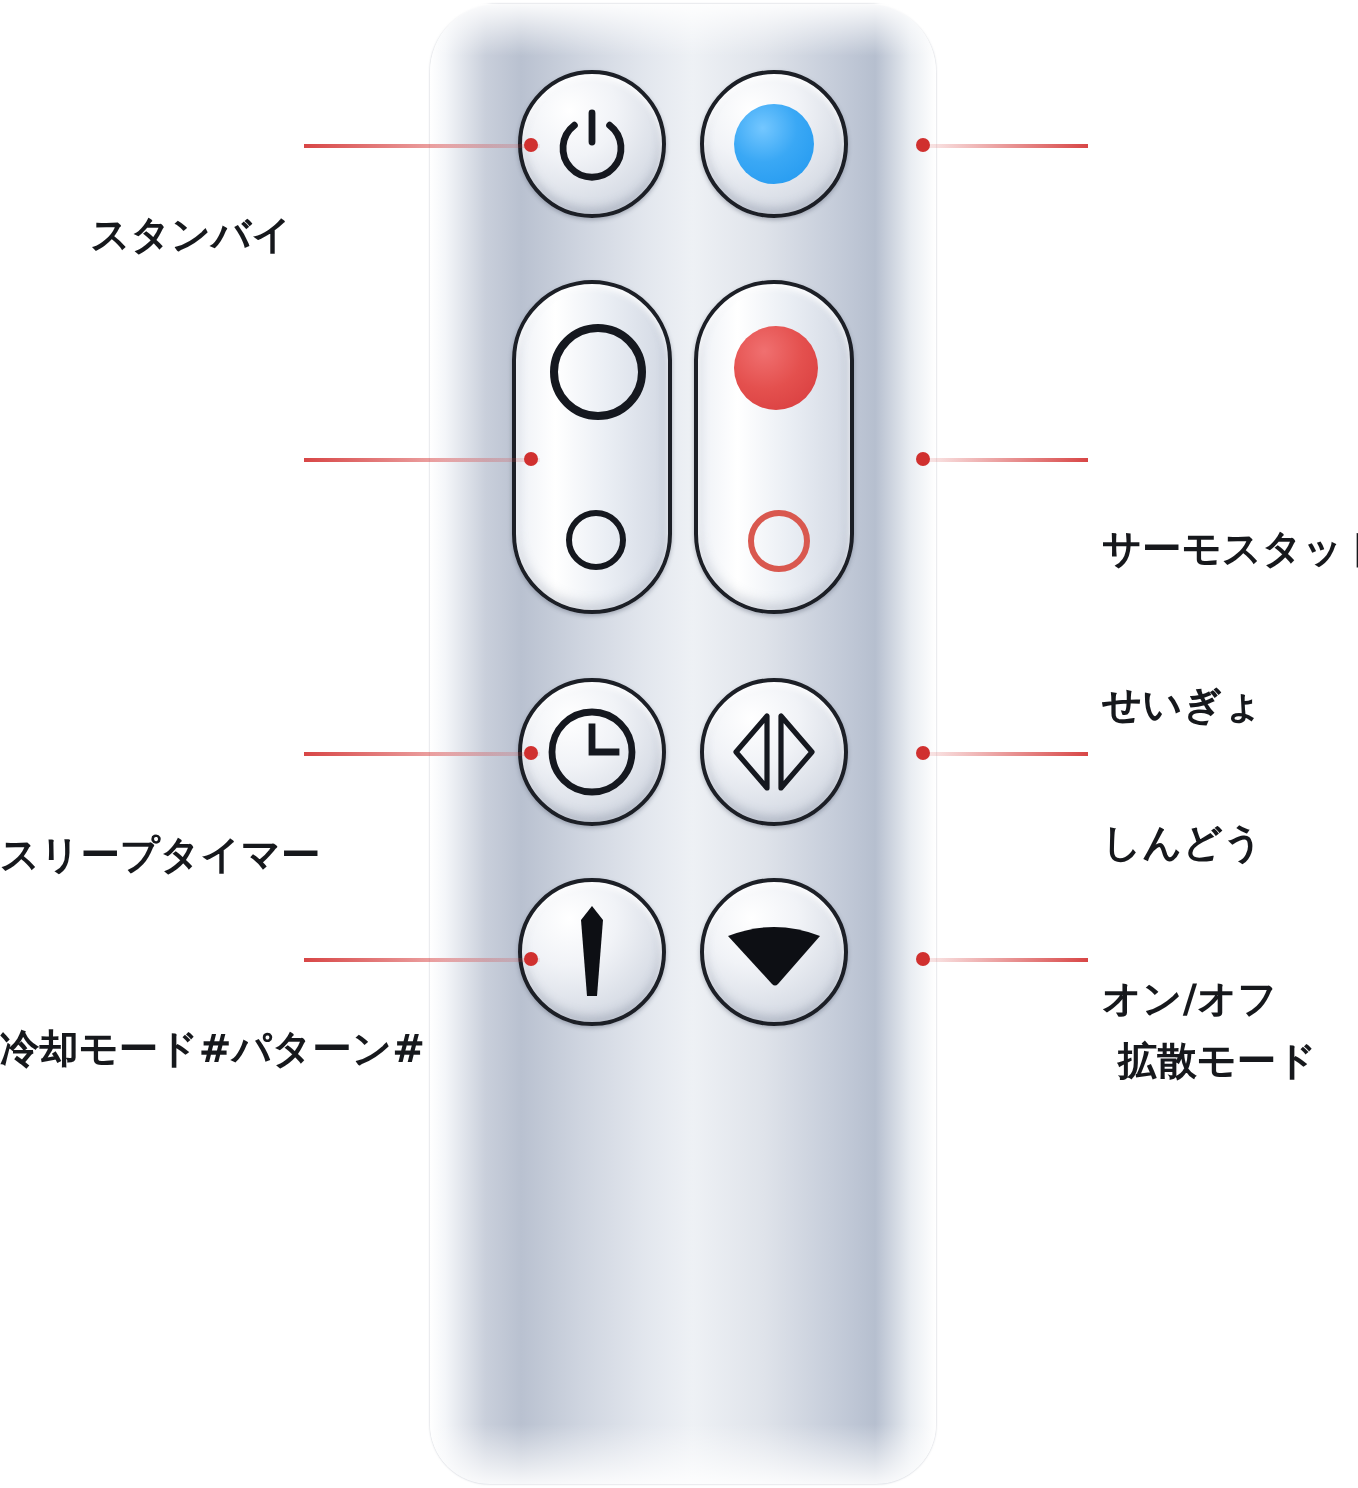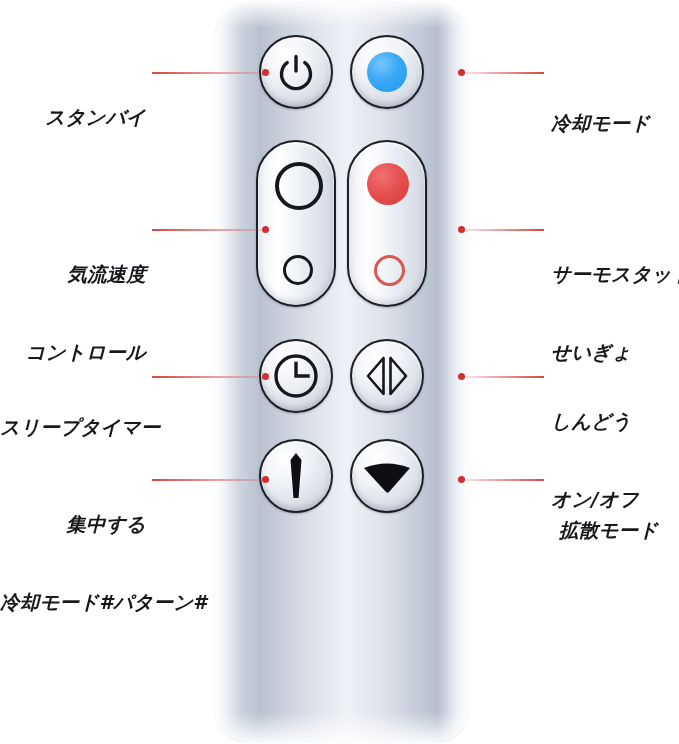--- a/index.html
+++ b/index.html
@@ -14,21 +14,20 @@
     overflow: hidden;
     font-family: "DejaVu Sans", "Liberation Sans", sans-serif;
   }
 
   #stage {
     position: absolute;
     left: 0; top: 0;
     width: 679px;
     height: 587px;
     background: #ffffff;
-    font-style: italic;
   }
 
   
   .remote-body {
     position: absolute;
     left: 215px;
     top: 2px;
     width: 253px;
     height: 740px;
     border-radius: 34px 34px 30px 30px;
@@ -231,45 +230,37 @@
   <div class="leader to-left" style="left:152px; top:479px; width:118px;"></div>
   <div class="leader-dot" style="left:262px; top:476px;"></div>
 
   <div class="leader" style="left:462px; top:479px; width:82px;"></div>
   <div class="leader-dot" style="left:458px; top:476px;"></div>
 
   <div class="label left" style="left:0px; top:53px; width:146px;">
     <div>スタンバイ</div>
   </div>
 
-  <div class="label right" style="left:551px; top:59px; width:128px;">
-    <div>冷却モード</div>
-  </div>
-
-  <div class="label left" style="left:0px; top:210px; width:146px;">
-    <div>気流速度</div>
-    <div>コントロール</div>
-  </div>
+
 
   <div class="label right" style="left:551px; top:210px; width:150px;">
     <div>サーモスタット</div>
     <div>せいぎょ</div>
   </div>
 
   <div class="label left" style="left:0px; top:363px; width:146px;">
     <div>スリープタイマー</div>
   </div>
 
   <div class="label right" style="left:551px; top:357px; width:128px;">
     <div>しんどう</div>
     <div>オン/オフ</div>
   </div>
 
   <div class="label left" style="left:0px; top:460px; width:146px;">
-    <div>集中する</div>
     <div>冷却モード#パターン#</div>
   </div>
 
   <div class="label right" style="left:559px; top:466px; width:128px;">
     <div>拡散モード</div>
   </div>
 
 </div>
 
 </body></html>

